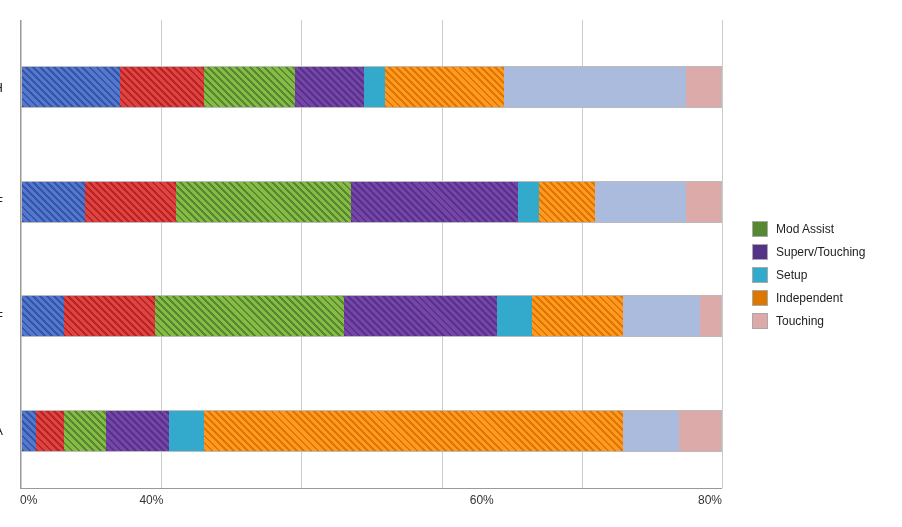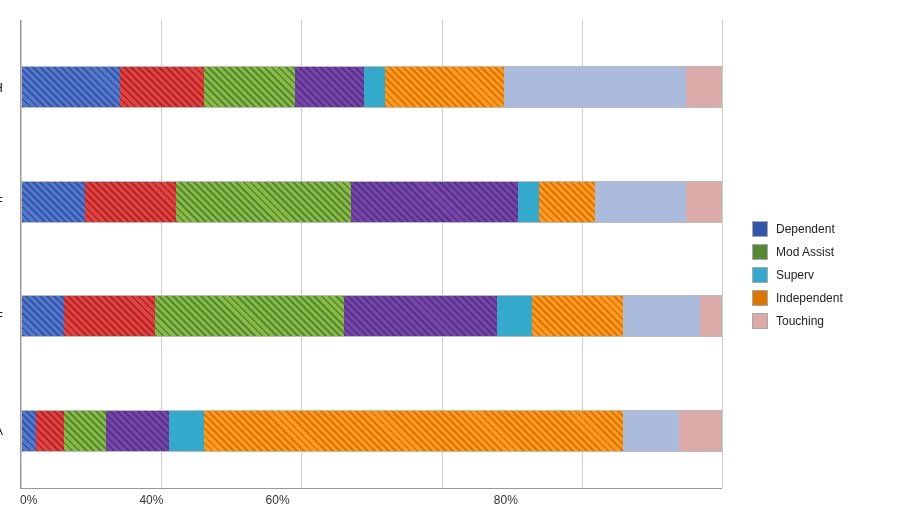--- a/index.html
+++ b/index.html
@@ -196,36 +196,36 @@
             <div class="bar-segment seg-setup" style="width: 5%;"></div>
             <div class="bar-segment seg-independent" style="width: 60%;"></div>
             <div class="bar-segment seg-didnotoccur" style="width: 8%;"></div>
             <div class="bar-segment seg-missing" style="width: 6%;"></div>
           </div>
         </div>
       </div>
     <div class="x-axis" id="x-axis" style="padding-left: 0px; justify-content: space-between;">
     <span class="x-label" style="flex: 0 0 auto; text-align: left;">0%</span>
         <span class="x-label" style="flex: 1 1 0%; text-align: center;">40%</span>
-        <span class="x-label" style="flex: 1 1 0%; text-align: left;">60%</span>
-        <span class="x-label" style="flex: 1 1 0%; text-align: left;">80%</span>
+        <span class="x-label" style="flex: 1 1 0%; text-align: right;">60%</span>
+        <span class="x-label" style="flex: 1 1 0%; text-align: right;">80%</span>
       </div>
   </div>
   <div class="legend" id="legend">
-  <div class="legend-item">
-        <div class="legend-swatch swatch-dependent"></div>
-        <span class="legend-label">Dependent</span>
-      </div>
       <div class="legend-item">
         <div class="legend-swatch swatch-mod-assist"></div>
         <span class="legend-label">Mod Assist</span>
       </div>
       <div class="legend-item">
+        <div class="legend-swatch swatch-superv"></div>
+        <span class="legend-label">Superv/Touching</span>
+      </div>
+      <div class="legend-item">
         <div class="legend-swatch swatch-setup"></div>
-        <span class="legend-label">Superv</span>
+        <span class="legend-label">Setup</span>
       </div>
       <div class="legend-item">
         <div class="legend-swatch swatch-independent"></div>
         <span class="legend-label">Independent</span>
       </div>
       <div class="legend-item">
         <div class="legend-swatch swatch-missing"></div>
         <span class="legend-label">Touching</span>
       </div>
     </div>

